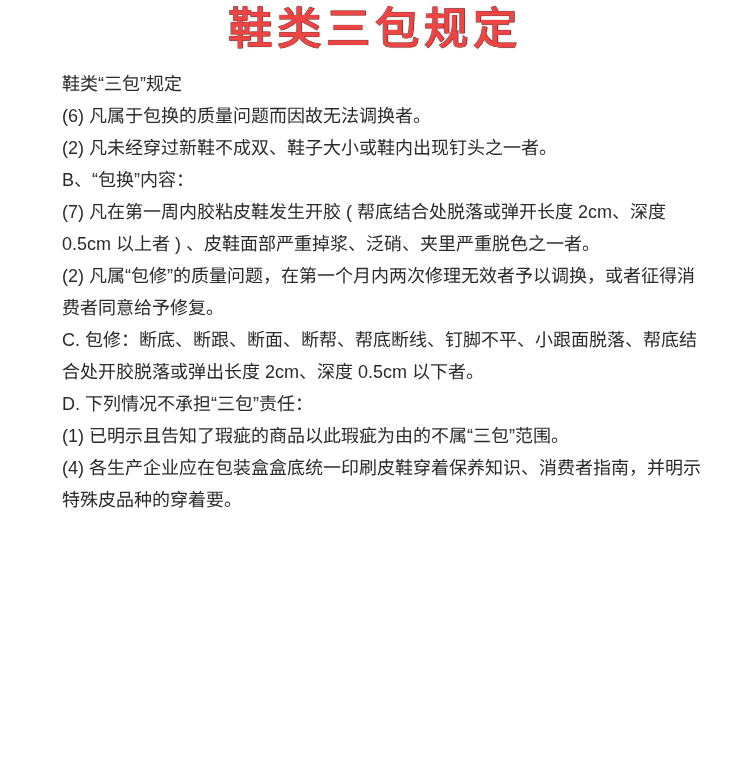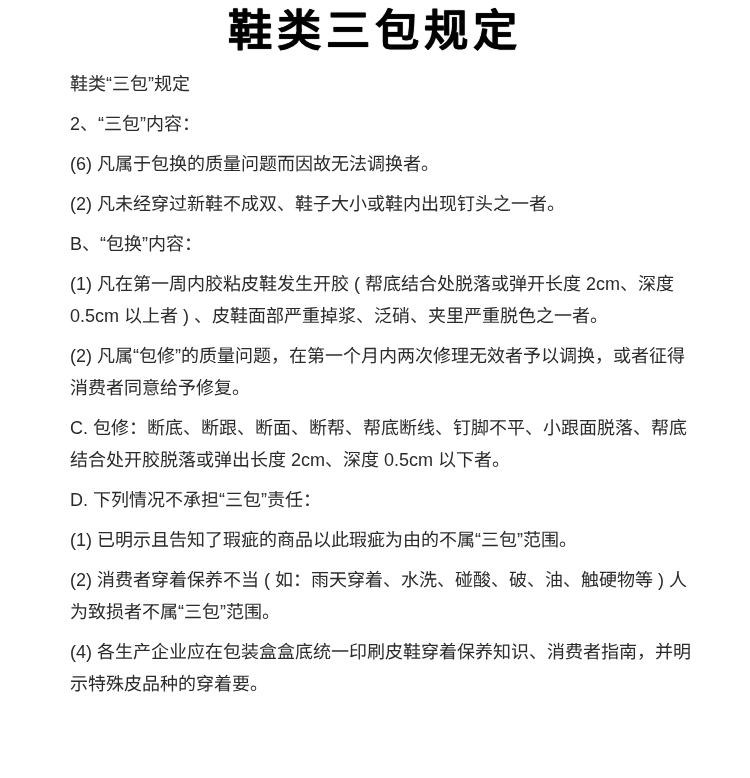--- a/index.html
+++ b/index.html
@@ -12,57 +12,55 @@
     width: 750px;
     height: 778px;
     background: #ffffff;
     overflow: hidden;
     font-family: "Liberation Sans", "DejaVu Sans", sans-serif;
   }
   .doc-title {
     margin: 6px 0 10px 0;
     padding: 0;
     text-align: center;
-    font-family: Liberation Serif, serif;
+    font-family: Liberation Mono, monospace;
     font-weight: 900;
     font-size: 44px;
     line-height: 52px;
     letter-spacing: 5px;
-    color: #000000;
+    color: #ef4444;
     text-shadow: 0 0 1px #272727, 0.6px 0 0 #272727;
   }
   .doc-body {
     padding: 0 48px 0 62px;
     color: #2b2b2b;
     font-size: 18px;
     line-height: 32px;
     text-align: left;
   }
   .doc-body p {
-    margin: 8px;
+    margin: 0;
     padding: 0;
     word-break: break-word;
   }
   .subtitle {
     font-weight: 400;
   }
 </style>
 </head>
 <body>
 
 <div class="page">
   <h1 class="doc-title">鞋类三包规定</h1>
 
   <div class="doc-body">
     <p class="subtitle">鞋类“三包”规定</p>
-    <p>2、“三包”内容：</p>
     <p>(6) 凡属于包换的质量问题而因故无法调换者。</p>
     <p>(2) 凡未经穿过新鞋不成双、鞋子大小或鞋内出现钉头之一者。</p>
     <p>B、“包换”内容：</p>
-    <p>(1) 凡在第一周内胶粘皮鞋发生开胶 ( 帮底结合处脱落或弹开长度 2cm、深度 0.5cm 以上者 ) 、皮鞋面部严重掉浆、泛硝、夹里严重脱色之一者。</p>
+    <p>(7) 凡在第一周内胶粘皮鞋发生开胶 ( 帮底结合处脱落或弹开长度 2cm、深度 0.5cm 以上者 ) 、皮鞋面部严重掉浆、泛硝、夹里严重脱色之一者。</p>
     <p>(2) 凡属“包修”的质量问题，在第一个月内两次修理无效者予以调换，或者征得消费者同意给予修复。</p>
     <p>C. 包修：断底、断跟、断面、断帮、帮底断线、钉脚不平、小跟面脱落、帮底结合处开胶脱落或弹出长度 2cm、深度 0.5cm 以下者。</p>
     <p>D. 下列情况不承担“三包”责任：</p>
     <p>(1) 已明示且告知了瑕疵的商品以此瑕疵为由的不属“三包”范围。</p>
-    <p>(2) 消费者穿着保养不当 ( 如：雨天穿着、水洗、碰酸、破、油、触硬物等 ) 人为致损者不属“三包”范围。</p>
     <p>(4) 各生产企业应在包装盒盒底统一印刷皮鞋穿着保养知识、消费者指南，并明示特殊皮品种的穿着要。</p>
   </div>
 </div>
 
 </body></html>

